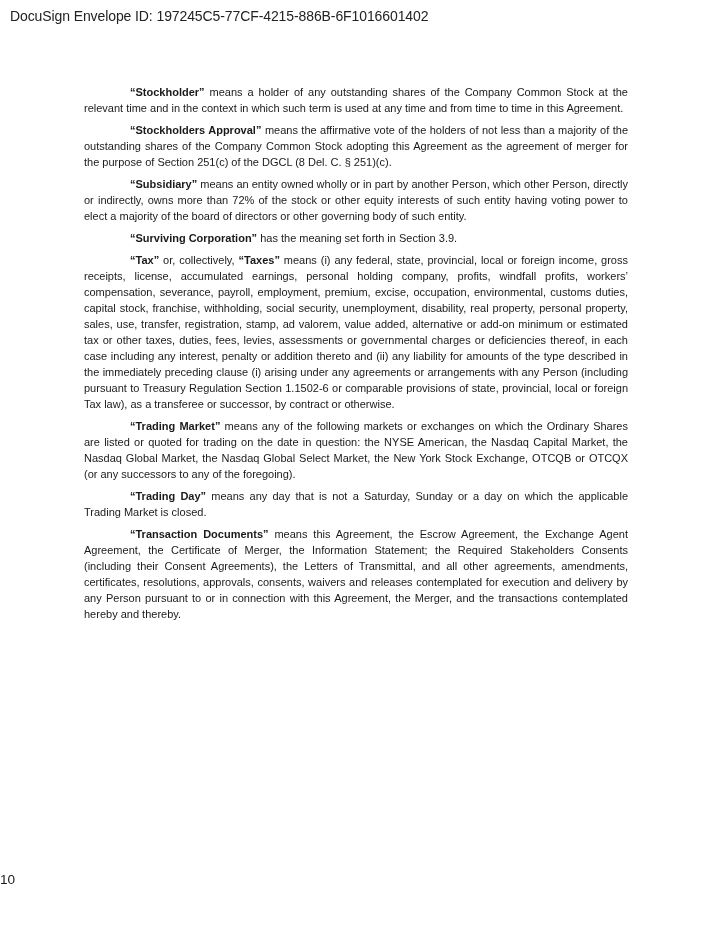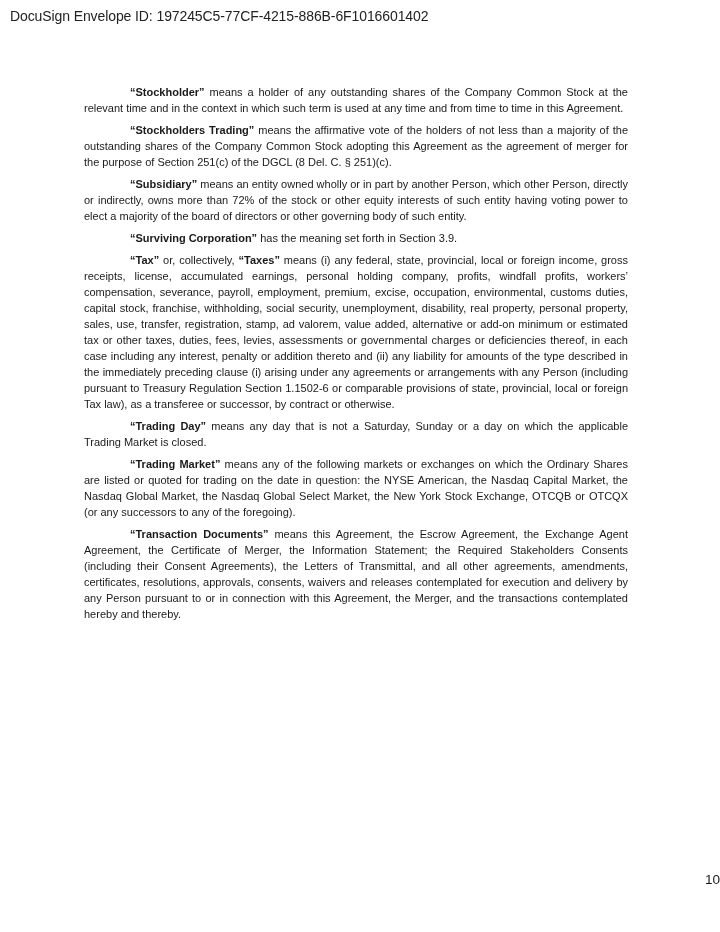--- a/index.html
+++ b/index.html
@@ -39,49 +39,49 @@
     .term {
       font-weight: bold;
     }
     .xref {
     }
     .page-number {
       position: absolute;
       left: 0;
       width: 720px;
       top: 872px;
-      text-align: right;
+      text-align: left;
       font-size: 13.6px;
     }
   </style>
 </head>
 <body>
 
 <div class="envelope-id">DocuSign Envelope ID: 197245C5-77CF-4215-886B-6F1016601402</div>
 
 <div class="page-body">
   <p class="para">
     <span class="term">“Stockholder”</span><span> means a holder of any outstanding shares of the Company Common Stock at the relevant time and in the context in which such term is used at any time and from time to time in this Agreement.</span>
   </p>
   <p class="para">
-    <span class="term">“Stockholders Trading”</span><span> means the affirmative vote of the holders of not less than a majority of the outstanding shares of the Company Common Stock adopting this Agreement as the agreement of merger for the purpose of Section 251(c) of the DGCL (8 Del. C. § 251)(c).</span>
+    <span class="term">“Stockholders Approval”</span><span> means the affirmative vote of the holders of not less than a majority of the outstanding shares of the Company Common Stock adopting this Agreement as the agreement of merger for the purpose of Section 251(c) of the DGCL (8 Del. C. § 251)(c).</span>
   </p>
   <p class="para">
     <span class="term">“Subsidiary”</span><span> means an entity owned wholly or in part by another Person, which other Person, directly or indirectly, owns more than 72% of the stock or other equity interests of such entity having voting power to elect a majority of the board of directors or other governing body of such entity.</span>
   </p>
   <p class="para">
     <span class="term">“Surviving Corporation”</span><span> has the meaning set forth in </span><span class="xref">Section</span><span> 3.9.</span>
   </p>
   <p class="para">
     <span class="term">“Tax”</span><span> or, collectively, </span><span class="term">“Taxes”</span><span> means (i) any federal, state, provincial, local or foreign income, gross receipts, license, accumulated earnings, personal holding company, profits, windfall profits, workers’ compensation, severance, payroll, employment, premium, excise, occupation, environmental, customs duties, capital stock, franchise, withholding, social security, unemployment, disability, real property, personal property, sales, use, transfer, registration, stamp, ad valorem, value added, alternative or add-on minimum or estimated tax or other taxes, duties, fees, levies, assessments or governmental charges or deficiencies thereof, in each case including any interest, penalty or addition thereto and (ii) any liability for amounts of the type described in the immediately preceding clause (i) arising under any agreements or arrangements with any Person (including pursuant to Treasury Regulation Section 1.1502-6 or comparable provisions of state, provincial, local or foreign Tax law), as a transferee or successor, by contract or otherwise.</span>
   </p>
   <p class="para">
-    <span class="term">“Trading Day”</span><span> means any day that is not a Saturday, Sunday or a day on which the applicable Trading Market is closed.</span>
+    <span class="term">“Trading Market”</span><span> means any of the following markets or exchanges on which the Ordinary Shares are listed or quoted for trading on the date in question: the NYSE American, the Nasdaq Capital Market, the Nasdaq Global Market, the Nasdaq Global Select Market, the New York Stock Exchange, OTCQB or OTCQX (or any successors to any of the foregoing).</span>
   </p>
   <p class="para">
-    <span class="term">“Trading Market”</span><span> means any of the following markets or exchanges on which the Ordinary Shares are listed or quoted for trading on the date in question: the NYSE American, the Nasdaq Capital Market, the Nasdaq Global Market, the Nasdaq Global Select Market, the New York Stock Exchange, OTCQB or OTCQX (or any successors to any of the foregoing).</span>
+    <span class="term">“Trading Day”</span><span> means any day that is not a Saturday, Sunday or a day on which the applicable Trading Market is closed.</span>
   </p>
   <p class="para">
     <span class="term">“Transaction Documents”</span><span> means this Agreement, the Escrow Agreement, the Exchange Agent Agreement, the Certificate of Merger, the Information Statement; the Required Stakeholders Consents (including their Consent Agreements), the Letters of Transmittal, and all other agreements, amendments, certificates, resolutions, approvals, consents, waivers and releases contemplated for execution and delivery by any Person pursuant to or in connection with this Agreement, the Merger, and the transactions contemplated hereby and thereby.</span>
   </p>
 </div>
 
 <div class="page-number">10</div>
 
 </body></html>

